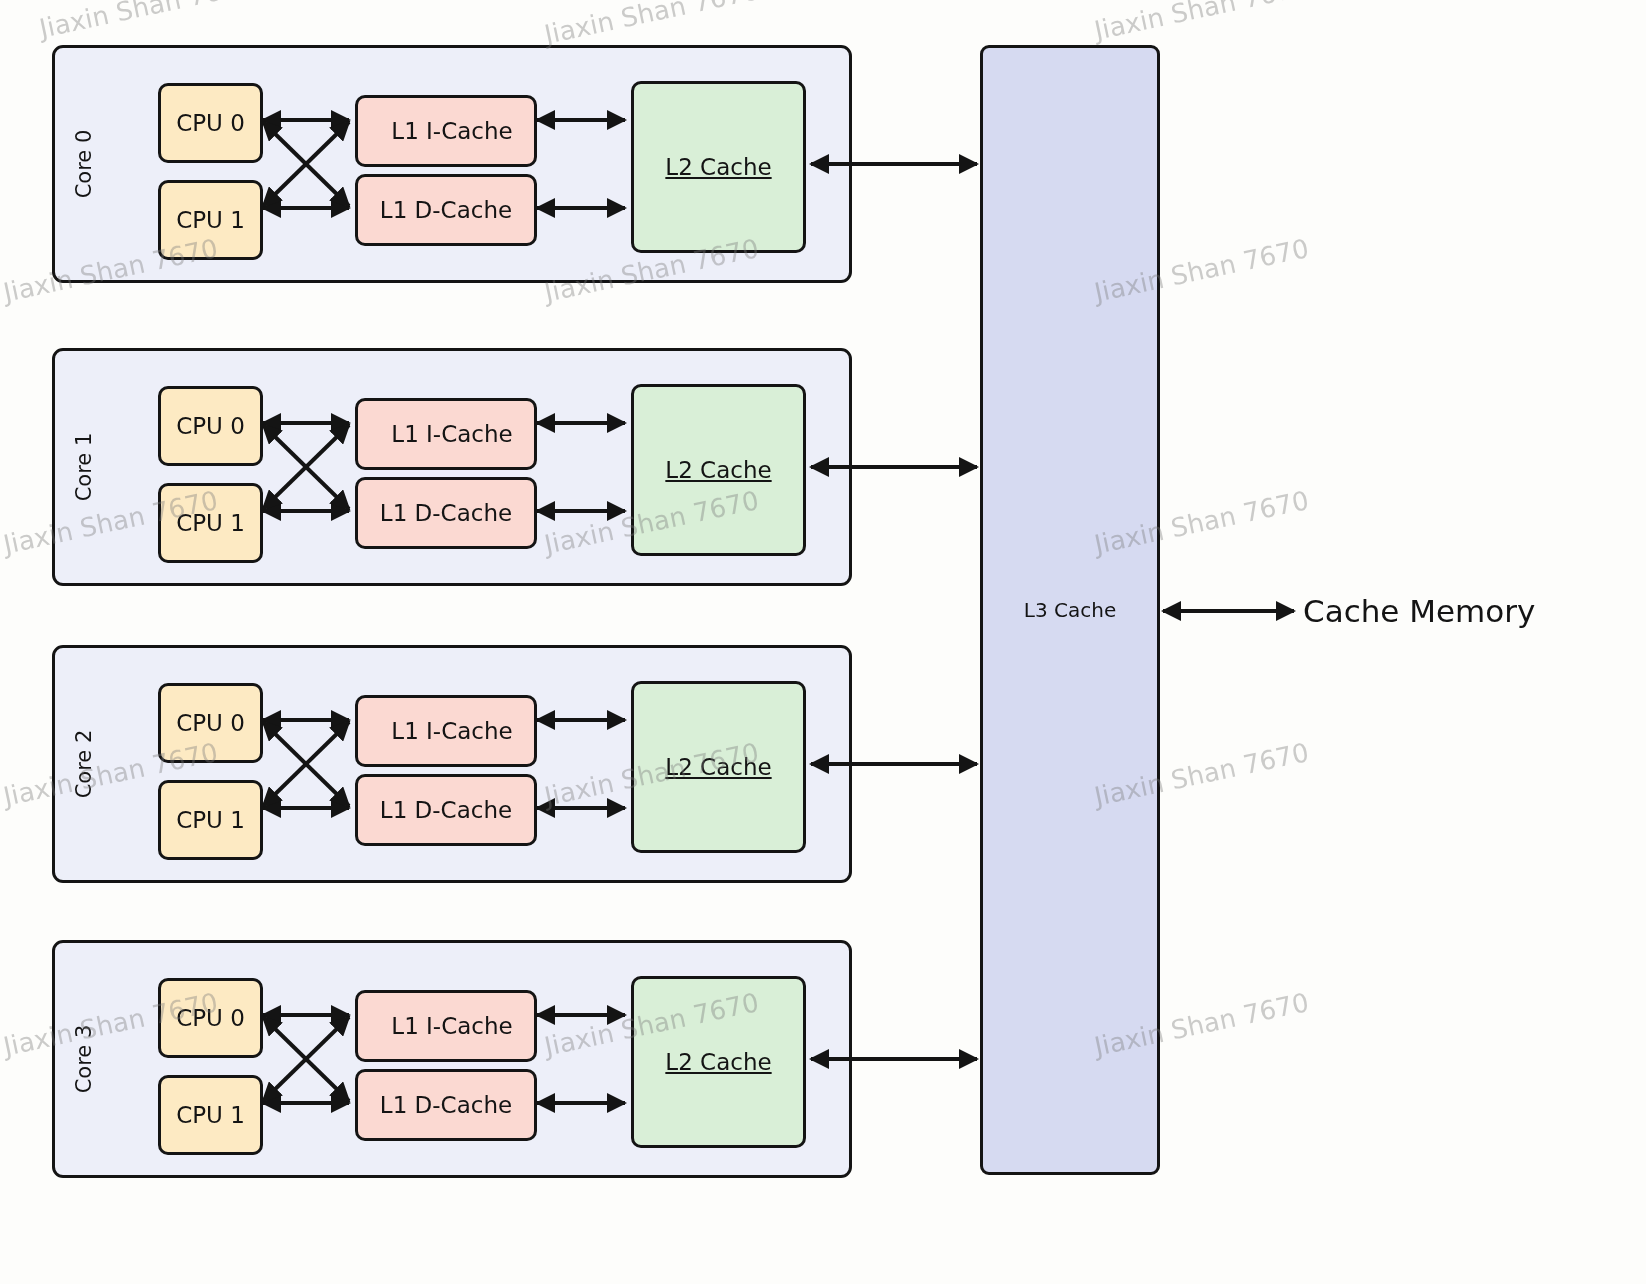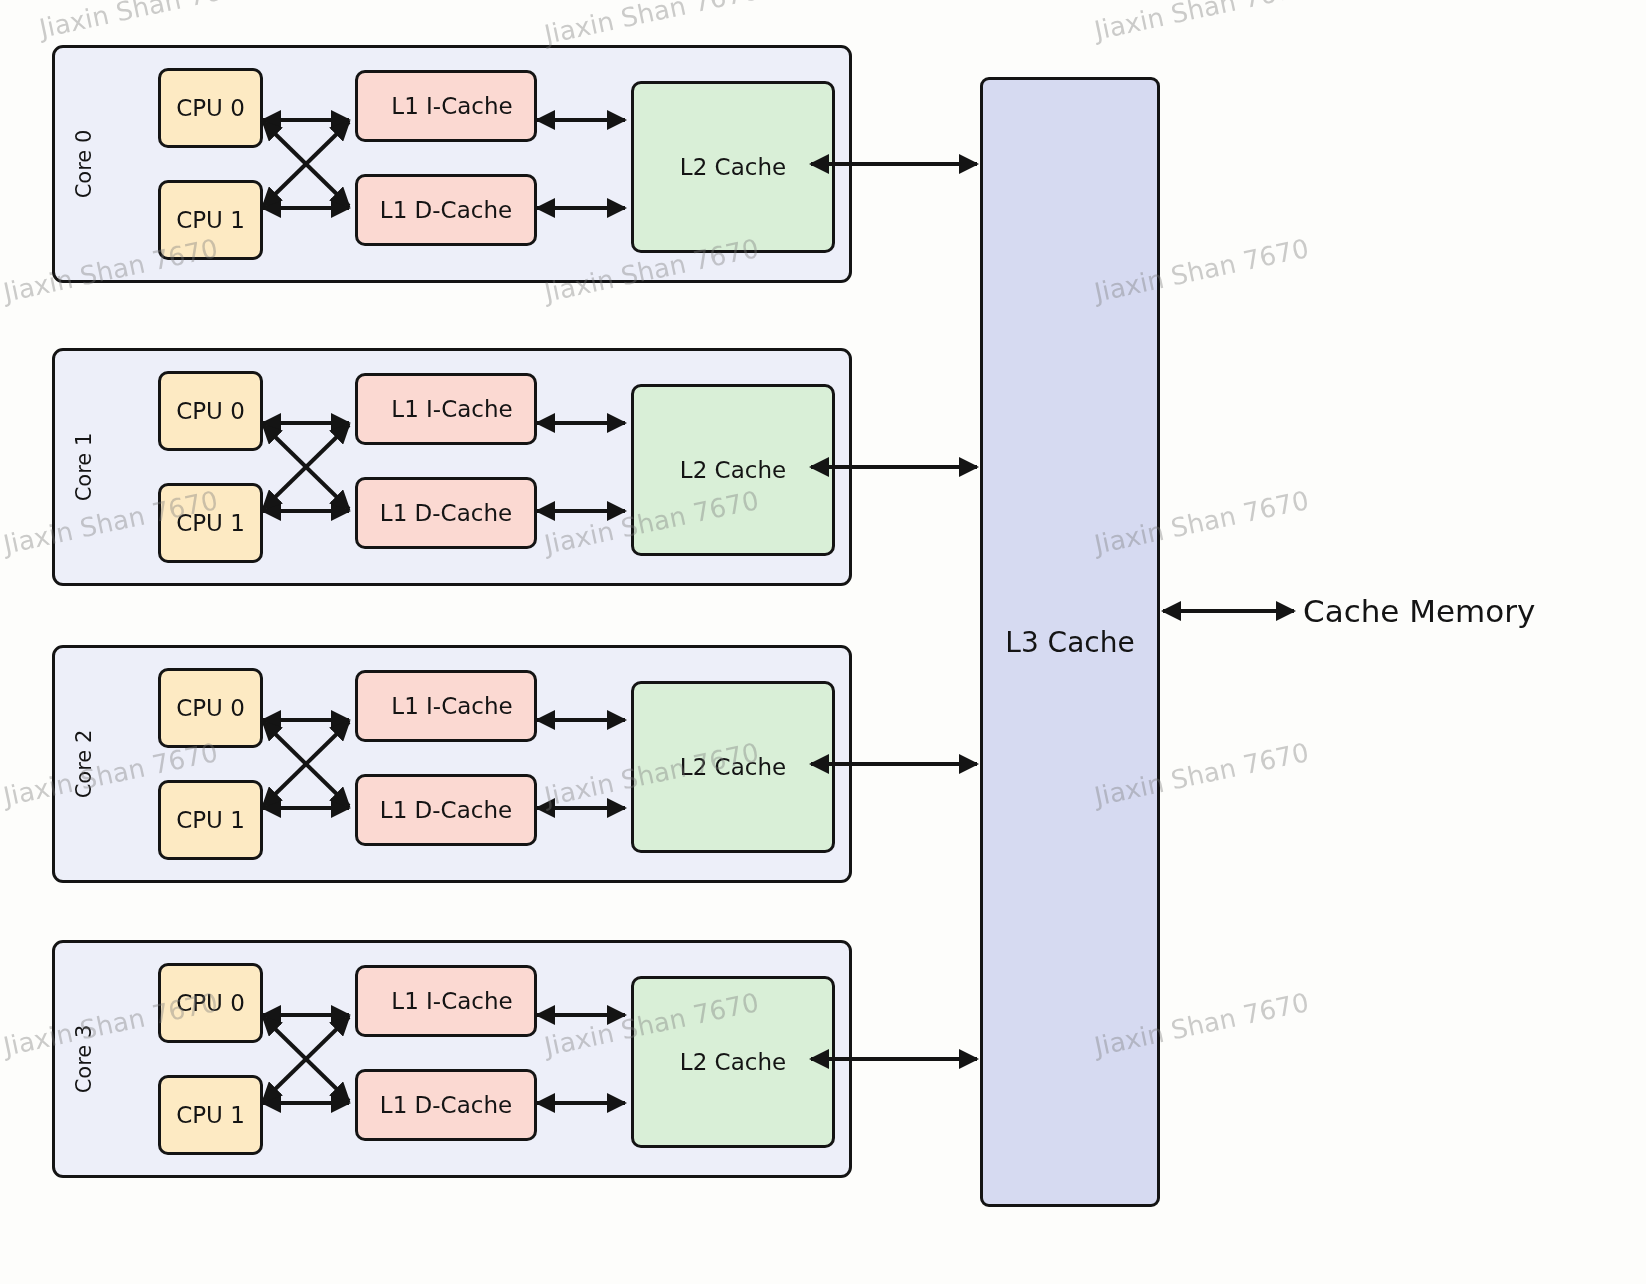--- a/index.html
+++ b/index.html
@@ -43,38 +43,37 @@
   .node {
     position: absolute;
     display: flex; align-items: center; justify-content: center;
     border: 3px solid #141414;
     border-radius: 10px;
     font-size: 23px;
     color: #141414;
     text-align: center;
   }
   .cpu { left: 103px; width: 105px; height: 80px; background: #fdeac3; }
-  .cpu0 { top: 20px; text-align: right; }
+  .cpu0 { top: 35px; text-align: right; }
   .cpu1 { top: 132px; }
   .l1  { left: 300px; width: 182px; height: 72px; background: #fbd9d2; }
-  .l1i { top: 22px; padding-left: 12px; }
+  .l1i { top: 47px; padding-left: 12px; }
   .l1d { top: 126px; }
-  .l2  { left: 576px; top: 33px; width: 204px; height: 172px; background: #d9efd7; }
+  .l2  { left: 576px; top: 33px; width: 175px; height: 172px; background: #d9efd7; text-decoration: underline; }
   
   .l3 {
     position: absolute;
     left: 980px; top: 45px;
     width: 180px; height: 1130px;
     background: #d6daf1;
     border: 3px solid #141414;
     border-radius: 9px;
     display: flex; align-items: center; justify-content: center;
-    font-size: 28px;
+    font-size: 20px;
     z-index: 1;
-    margin-top: 32px;
   }
   
   .main-memory {
     position: absolute;
     left: 1303px;
     top: 611px;
     transform: translateY(-50%);
     font-size: 31px;
     color: #141414;
     white-space: nowrap;

